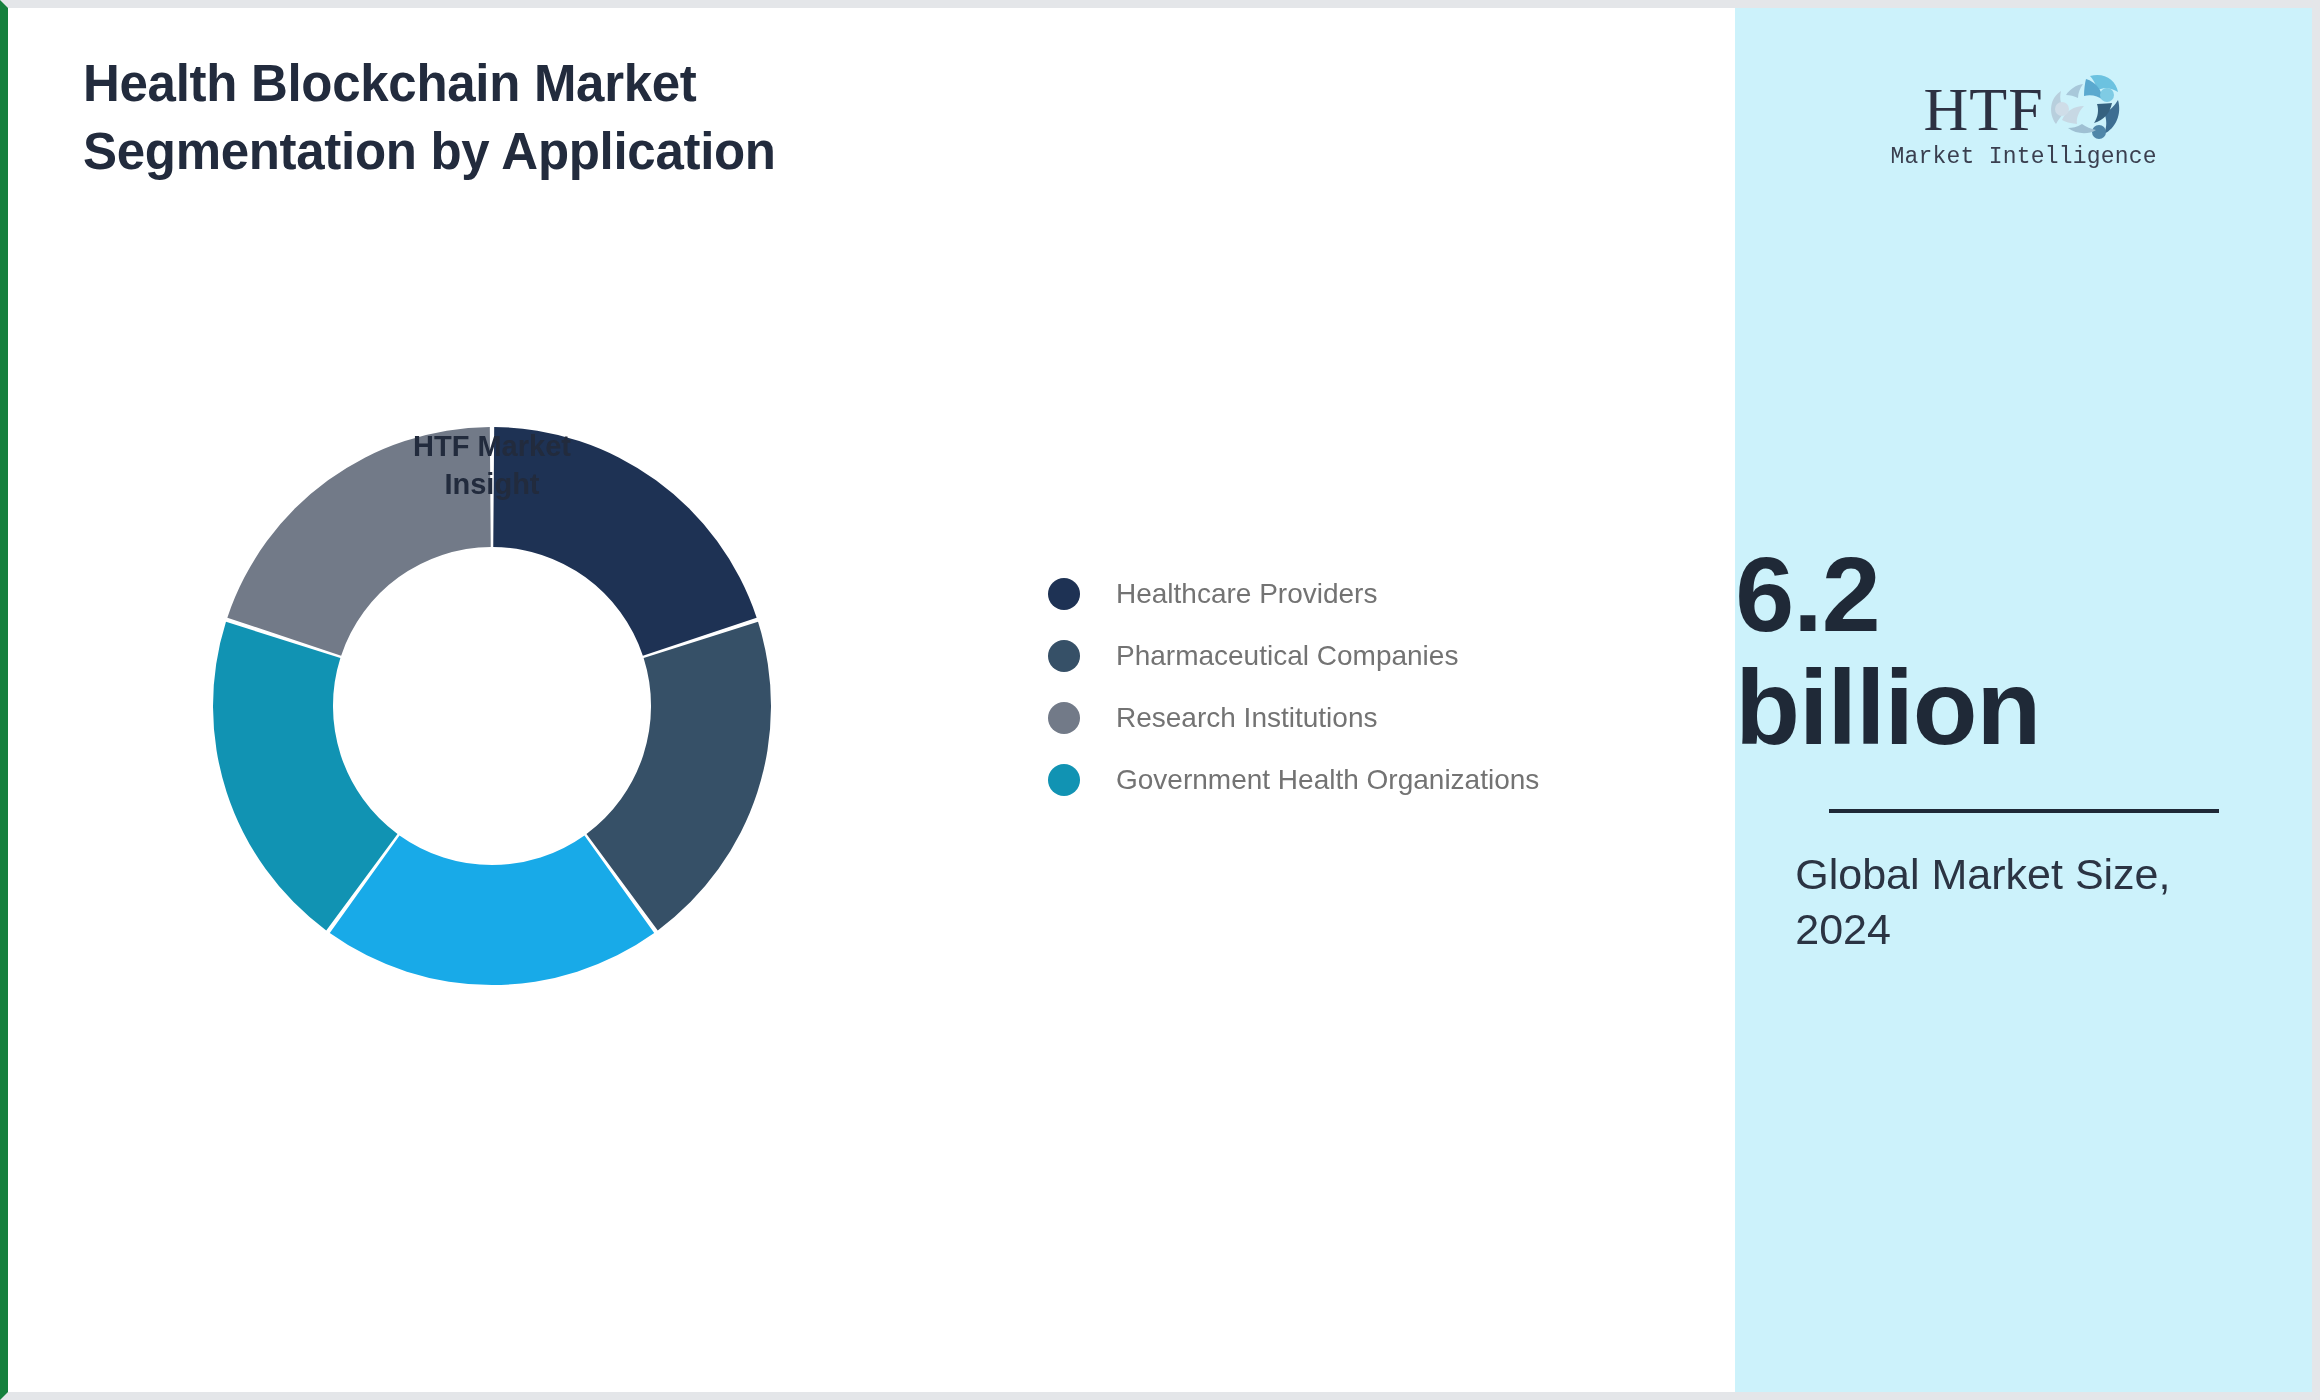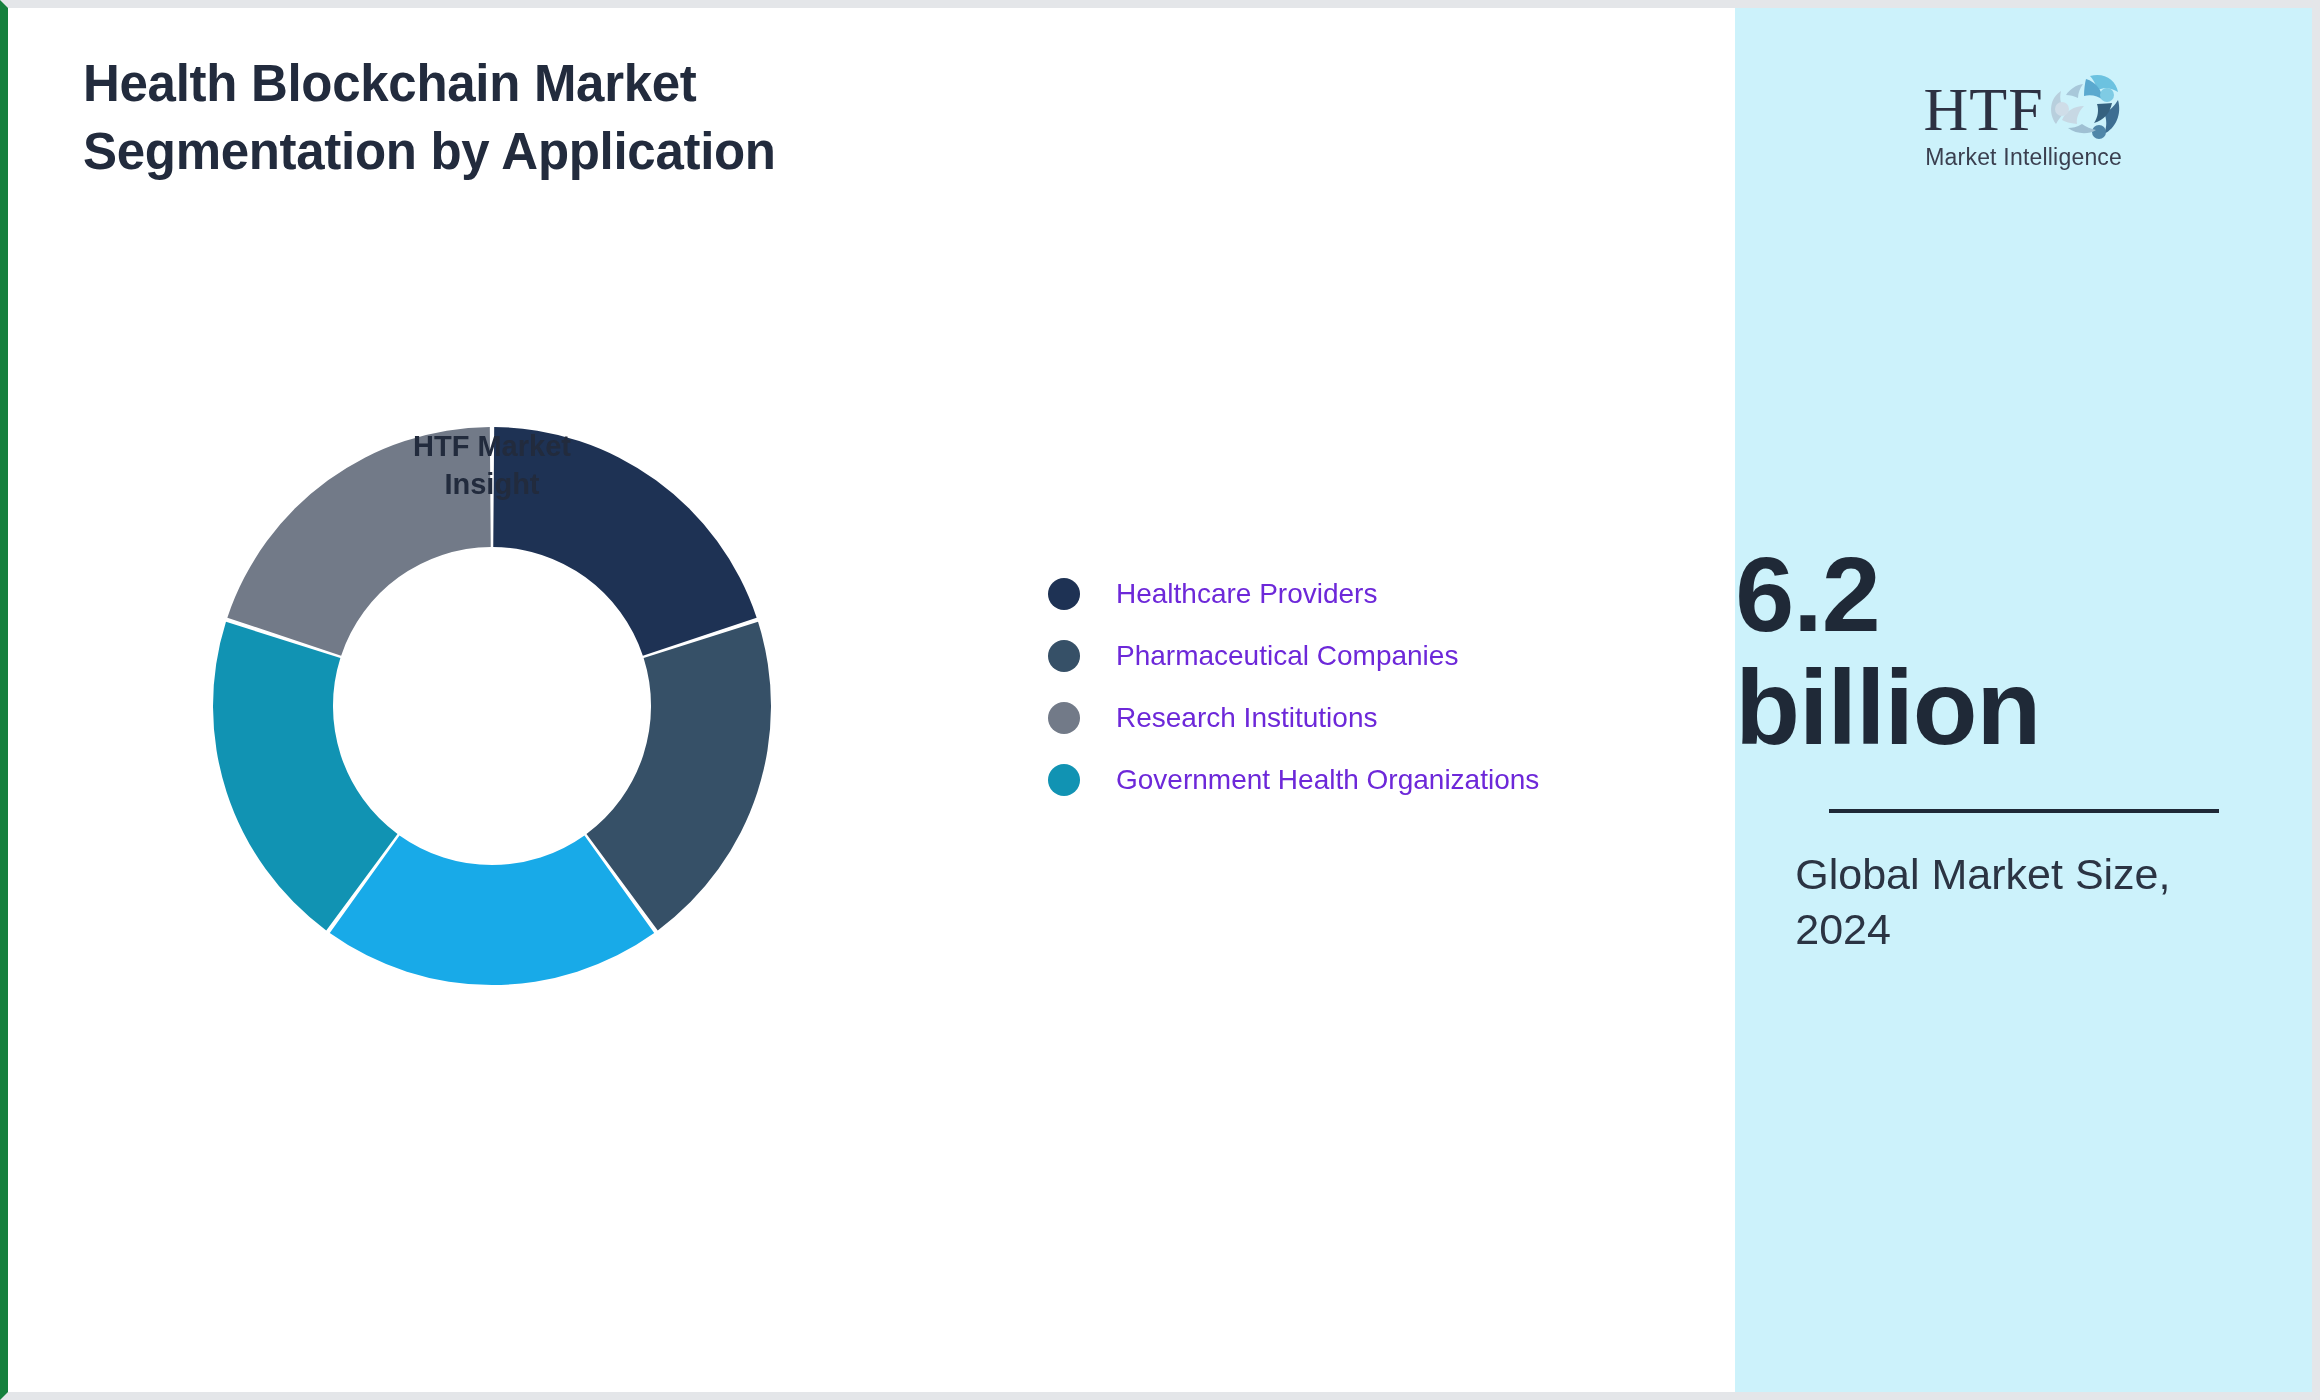--- a/index.html
+++ b/index.html
@@ -67,21 +67,21 @@
     height:62px;
   }
   .legend-dot {
     width:32px; height:32px;
     border-radius:50%;
     flex:0 0 auto;
   }
   .legend-label {
     margin-left:36px;
     font-size:28px;
-    color:#6d28d9;
+    color:#737373;
     white-space:nowrap;
   }
   
   .right-panel {
     position:relative;
     width:605px; height:1400px;
     background:#ccf2fb;
     border-top:8px solid #e4e6e9;
     border-right:8px solid #e4e6e9;
     border-bottom:8px solid #e4e6e9;
@@ -105,20 +105,21 @@
     color:#2d3142;
     letter-spacing:1px;
     line-height:1;
   }
   .logo-emblem { margin-left:2px; }
   .logo-sub {
     margin-top:-4px;
     font-size:23px;
     color:#3a3f4f;
     letter-spacing:0.2px;
+    font-family:Liberation Mono, monospace;
   }
   
   .stat-block {
     position:absolute;
     top:530px; left:0; right:0;
     text-align:left;
   }
   .stat-value {
     font-size:106px;
     font-weight:bold;

